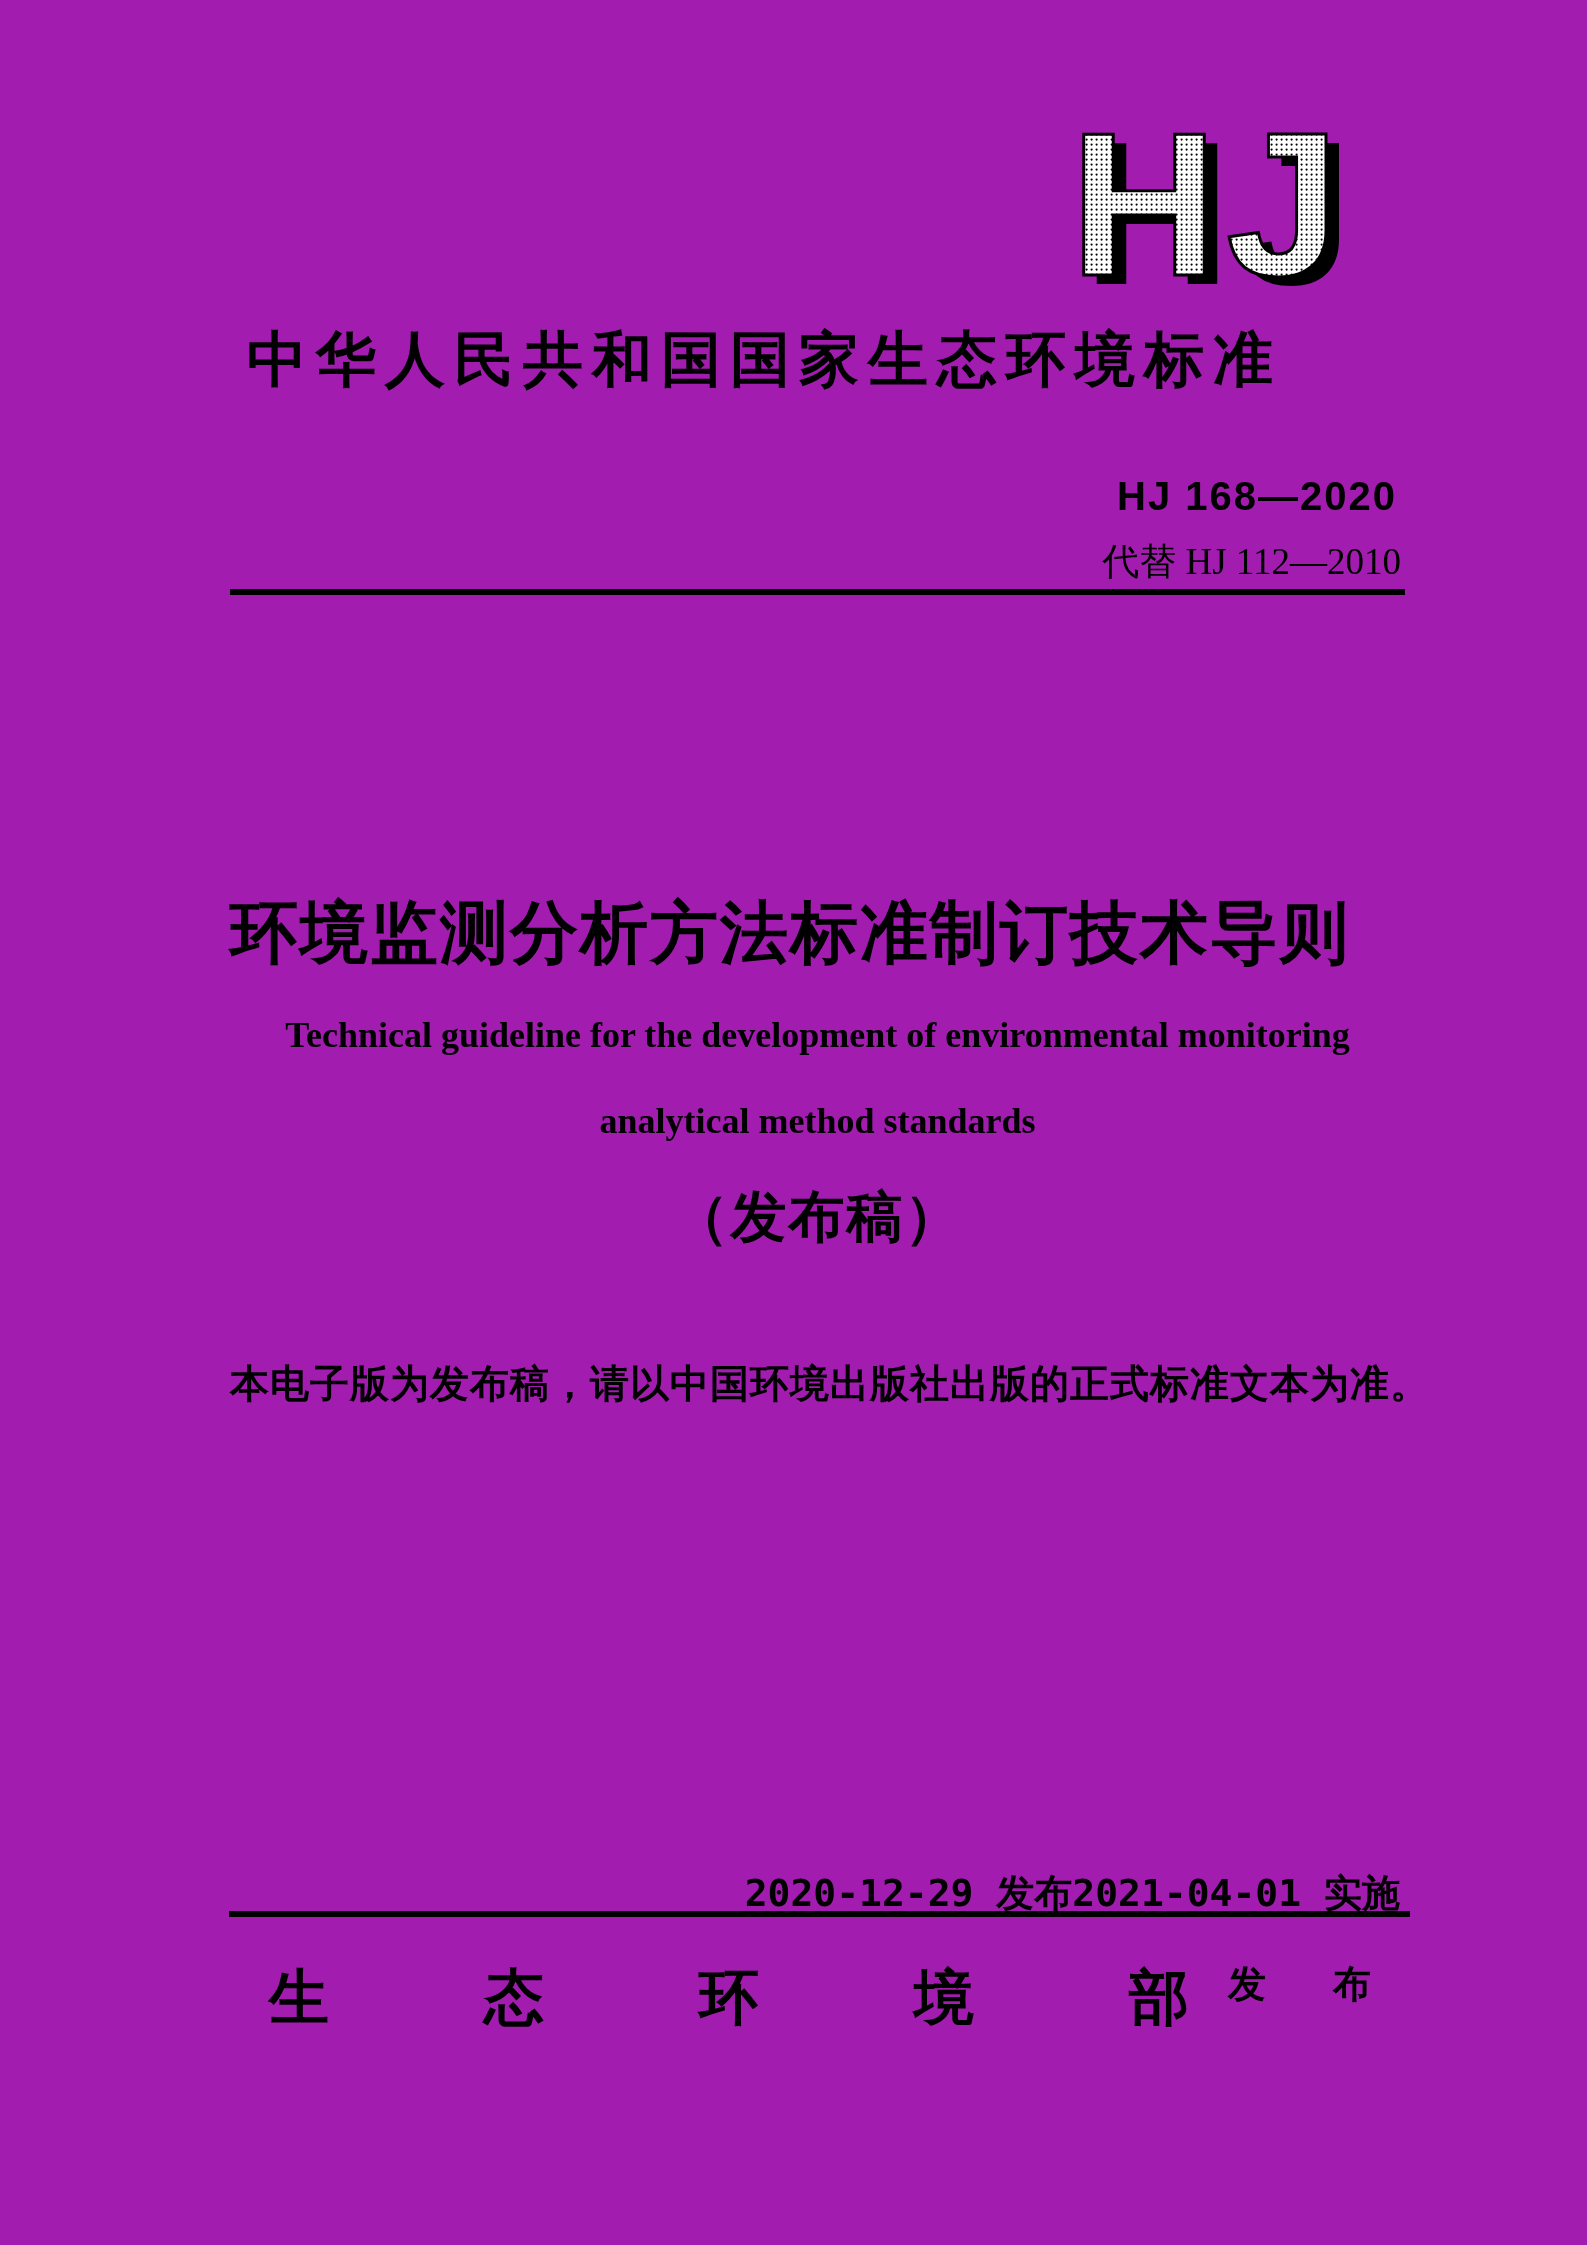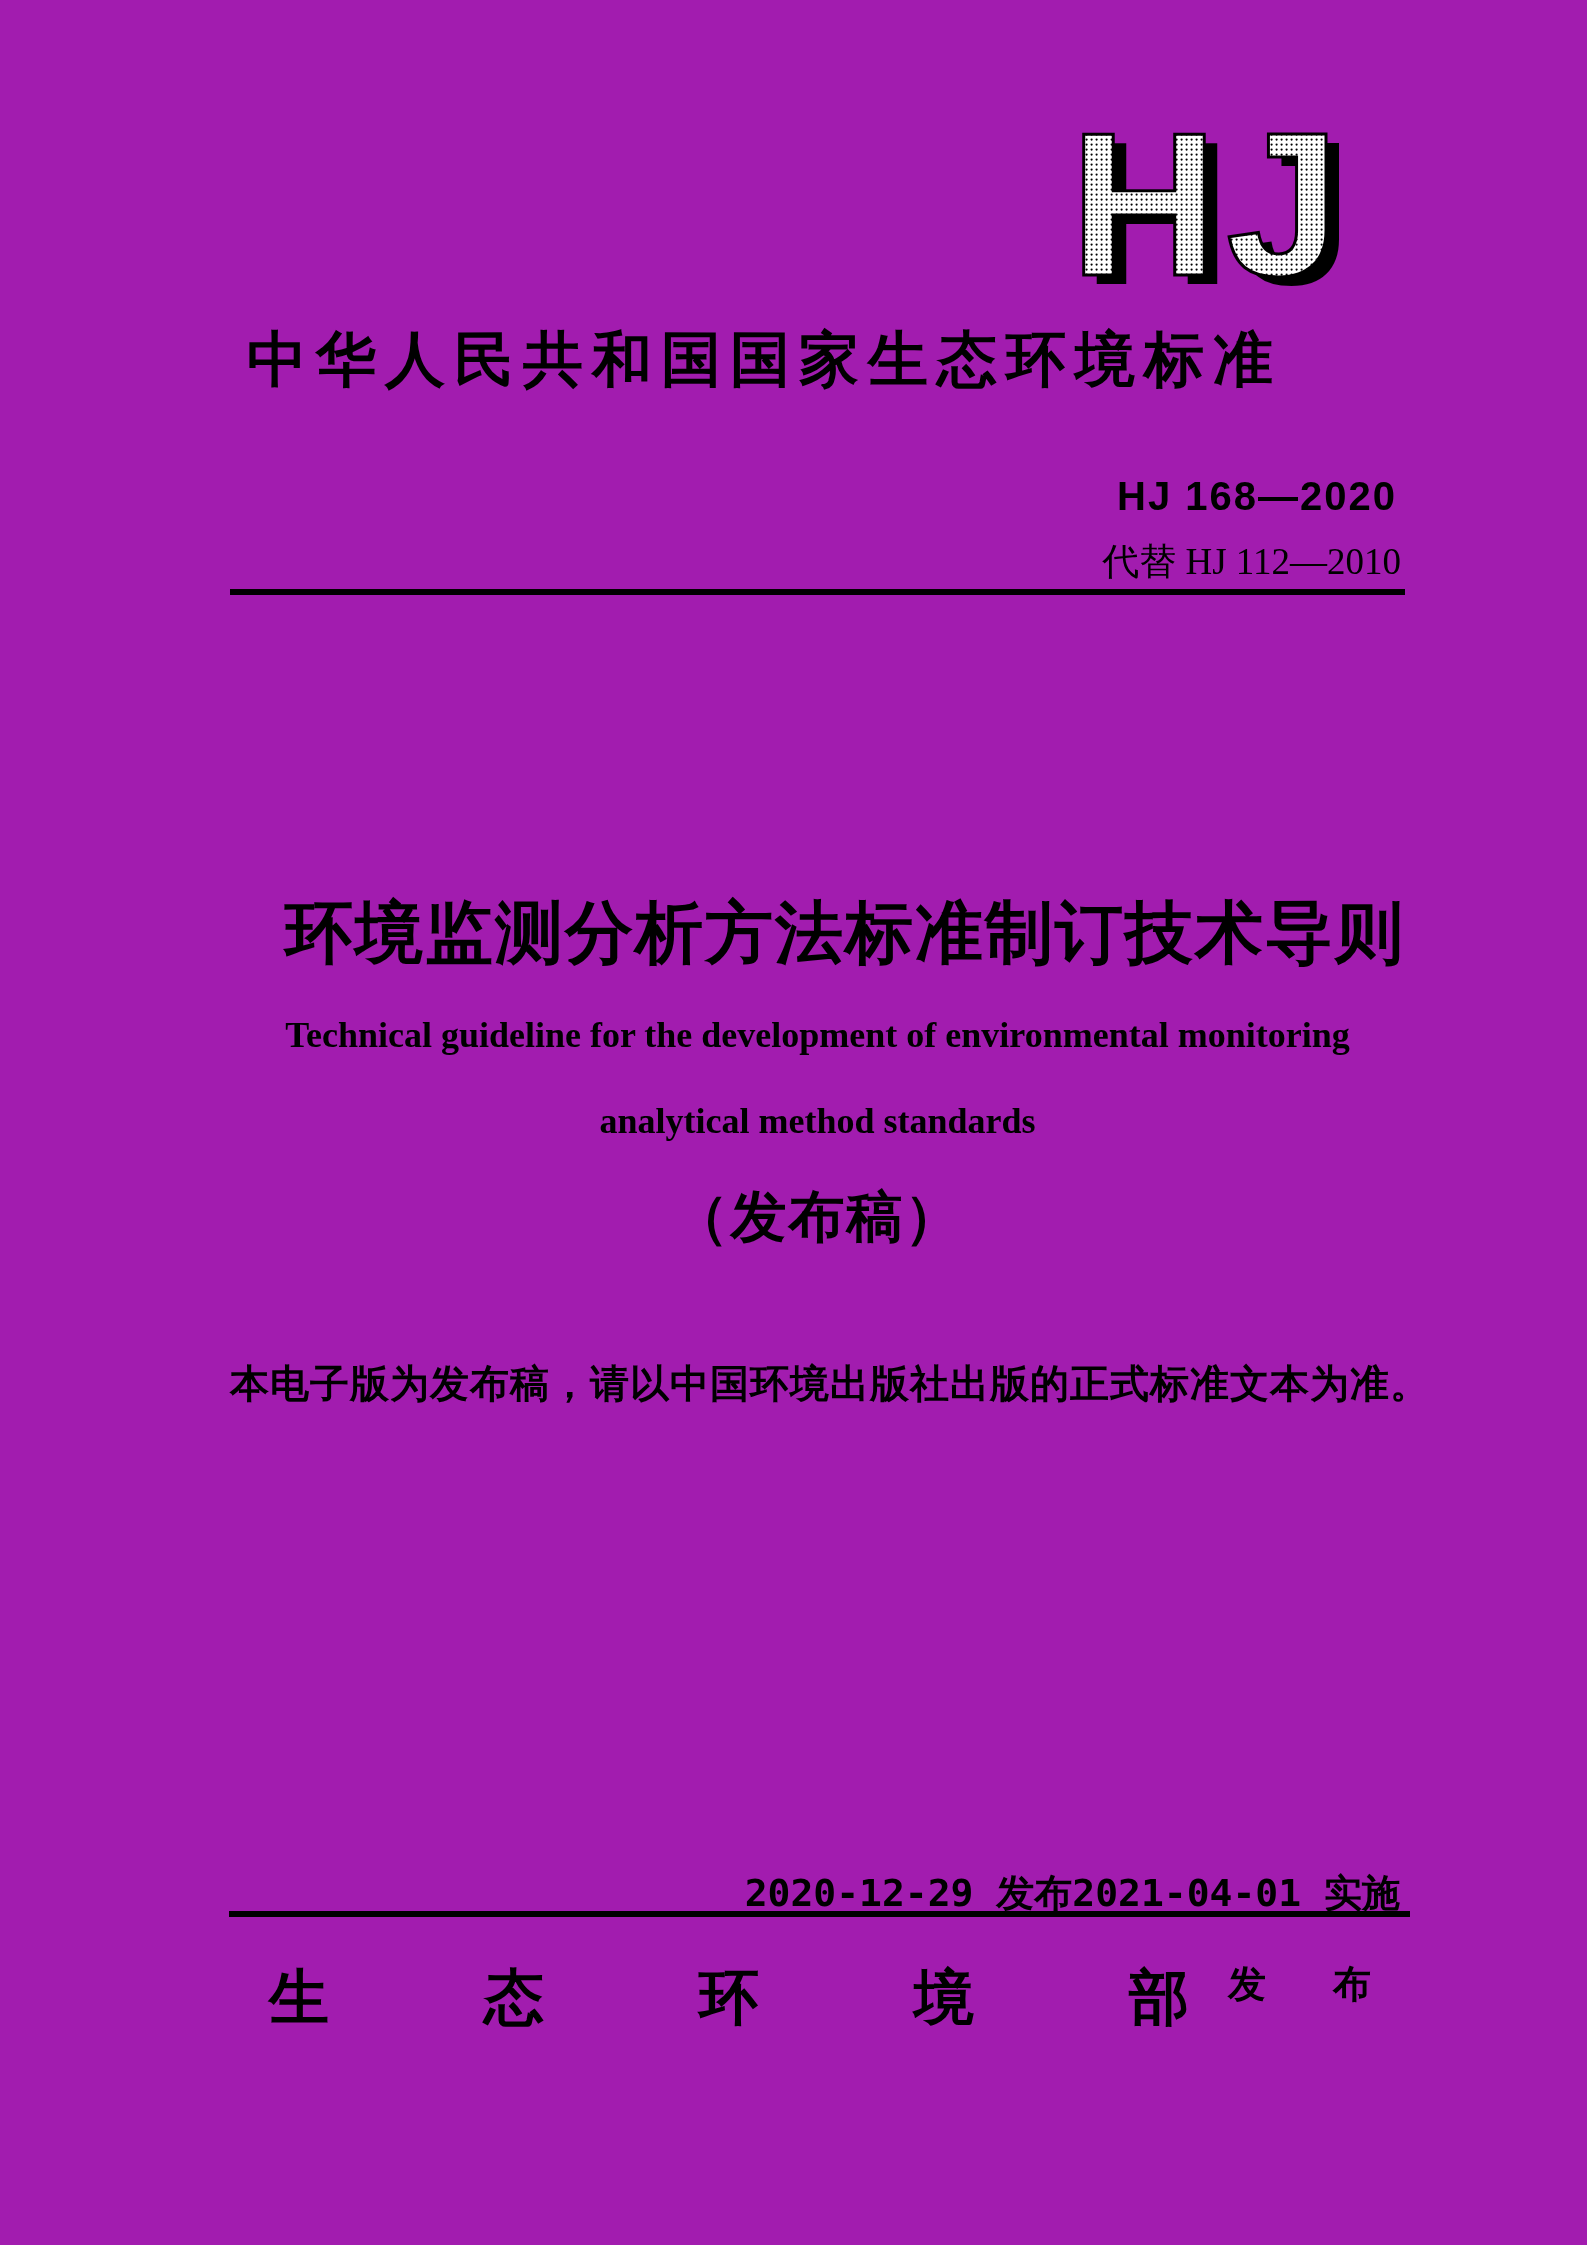--- a/index.html
+++ b/index.html
@@ -69,21 +69,21 @@
   }
   .rule-top  { left: 230px; width: 1175px; top: 589px; }
   .rule-bottom { left: 229px; width: 1181px; top: 1911px; }
 
   
   .title-zh {
     position: absolute;
     left: 230px;
     width: 1175px;
     top: 888px;
-    text-align: right;
+    text-align: left;
     font-size: 68px;
     font-weight: bold;
     letter-spacing: 2px;
     white-space: nowrap;
     font-family: "Liberation Sans", sans-serif;
   }
   .title-en {
     position: absolute;
     left: 230px;
     width: 1175px;

